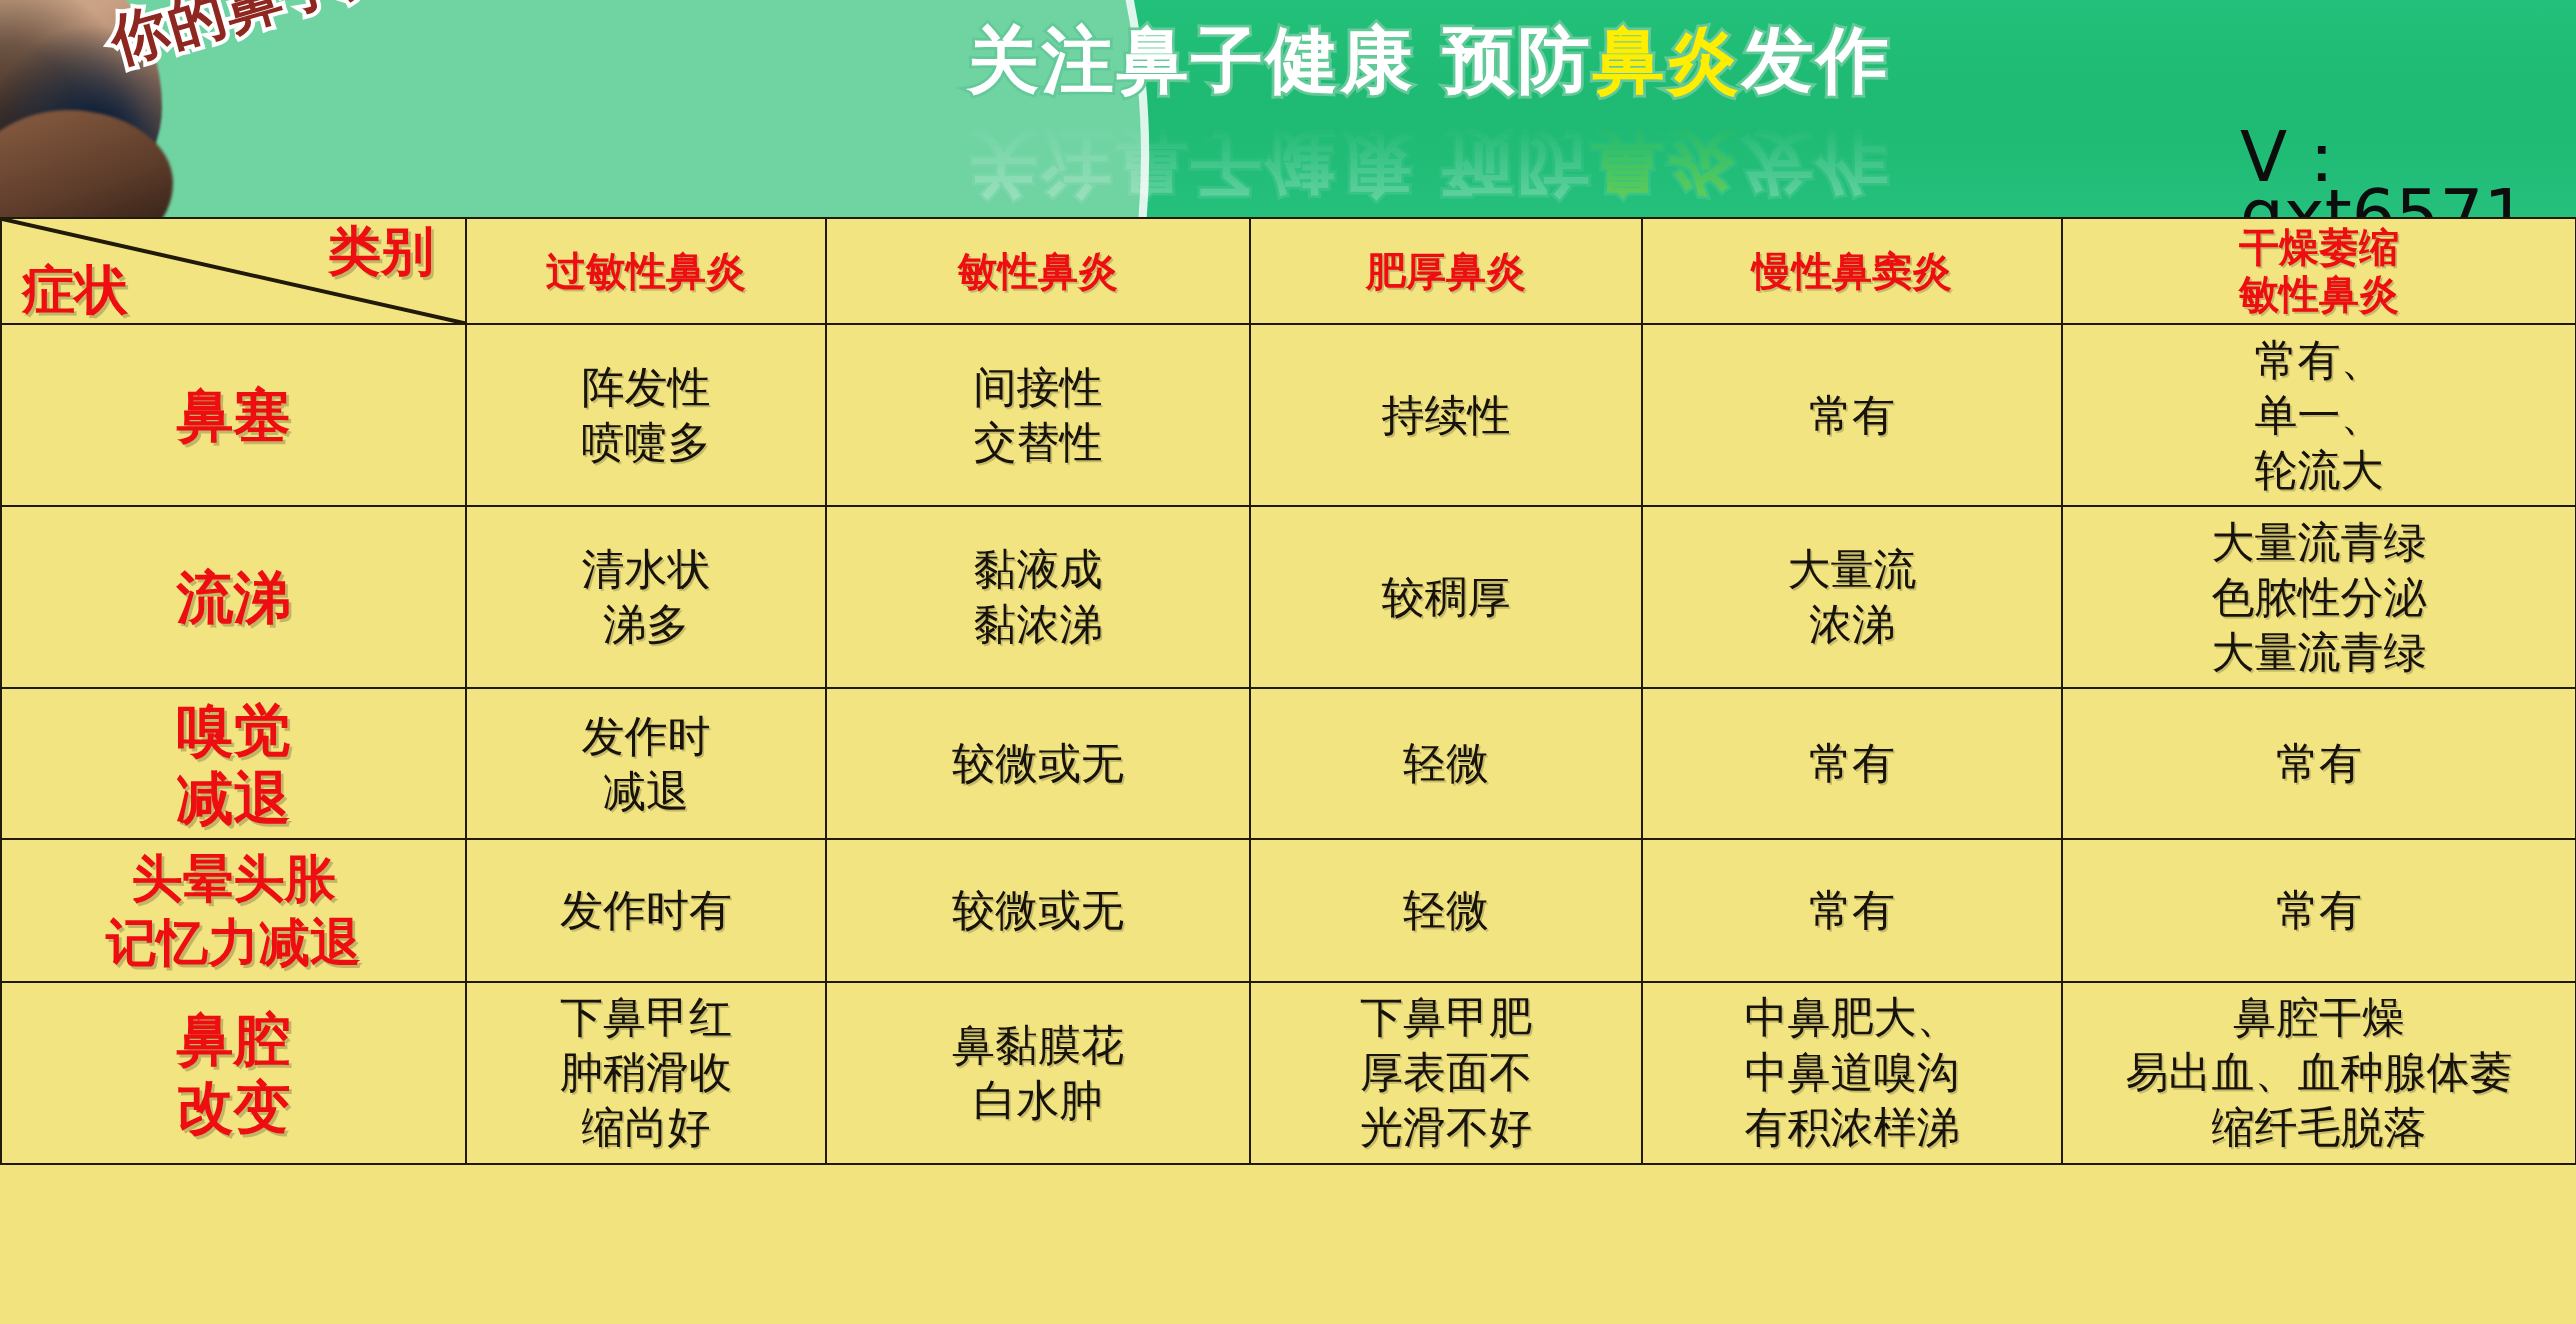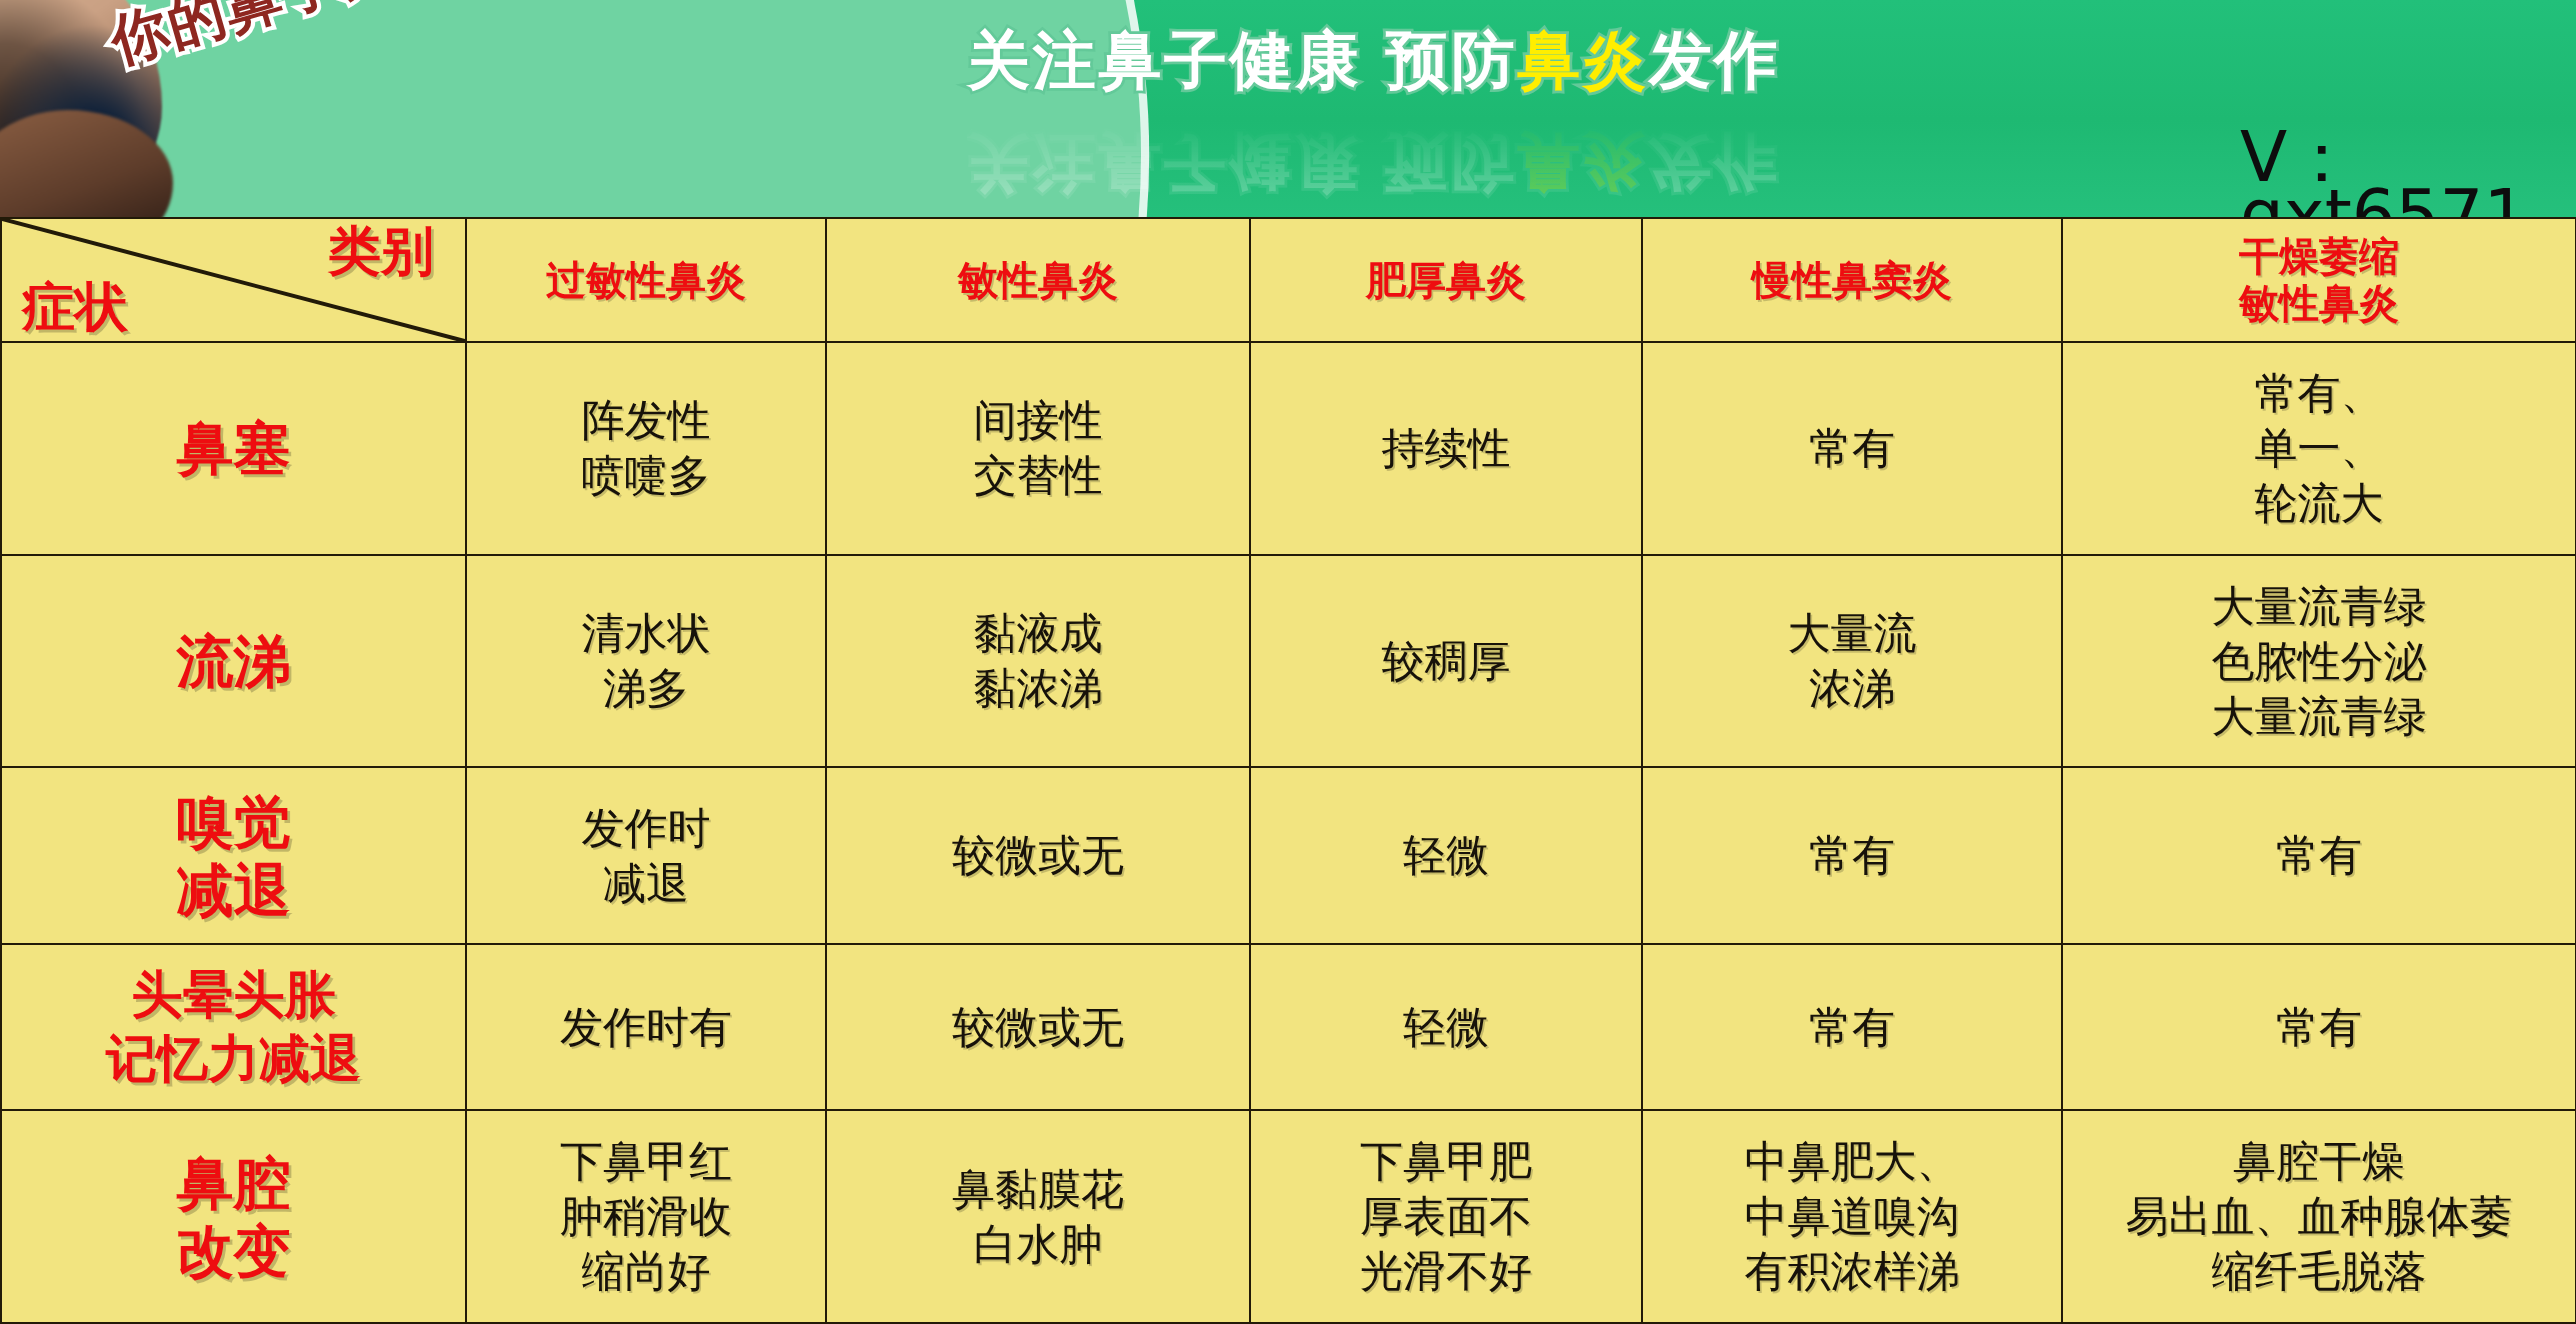--- a/index.html
+++ b/index.html
@@ -89,21 +89,21 @@
   
   .title-wrap {
     position: absolute;
     left: 967px;
     top: 12.8px;
     width: 1351px;
     height: 110px;
     white-space: nowrap;
   }
   .title-main {
-    font-size: 63px;
+    font-size: 72px;
     line-height: 95px;
     font-weight: bold;
     letter-spacing: 2.7px;
     color: #ffffff;
     -webkit-text-stroke: 5.5px #63c999;
     paint-order: stroke fill;
     font-family: "DejaVu Sans", "Liberation Sans", sans-serif;
   }
   .title-main .hl { color: #ffee00; }
 
@@ -131,21 +131,21 @@
     line-height: 58px;
     color: #0d0d0d;
     font-family: "DejaVu Sans", "Liberation Sans", sans-serif;
     letter-spacing: 0px;
   }
 
   
   #grid {
     position: relative;
     width: 2576px;
-    height: 1107px;
+    height: 948px;
     border-collapse: collapse;
     table-layout: fixed;
     background: #701a75;
   }
   #grid td {
     border: 2.7px solid #221a08;
     background: #f2e480;
     text-align: center;
     vertical-align: middle;
     color: #17120a;

